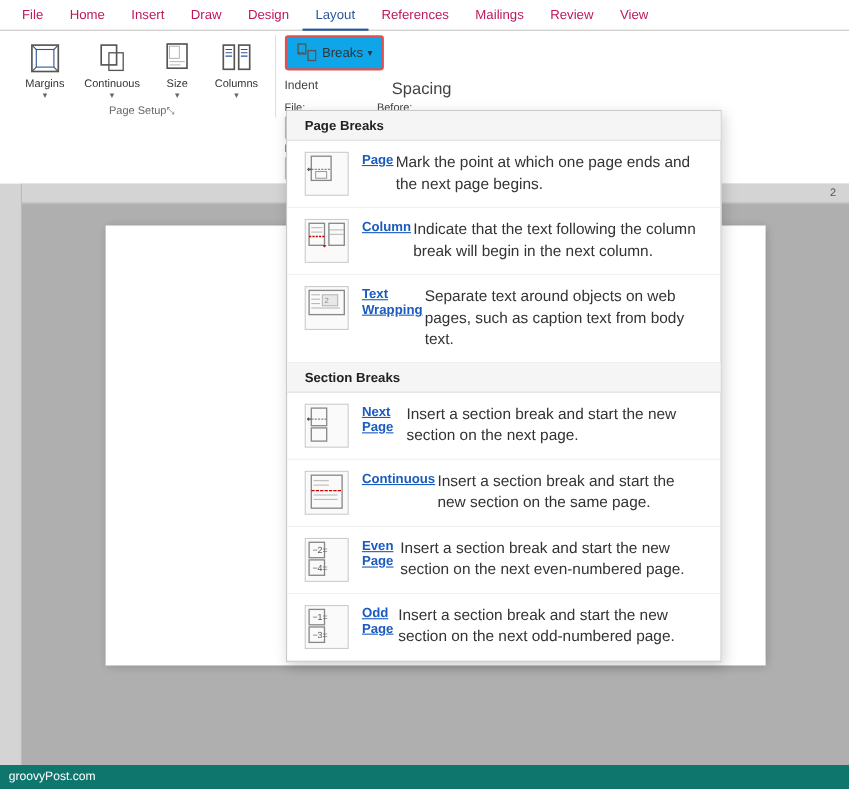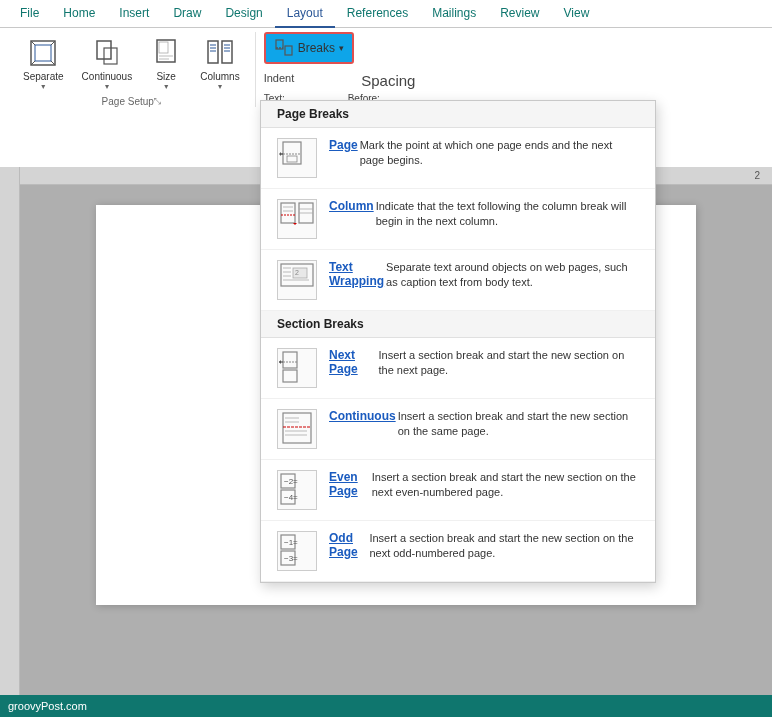--- a/index.html
+++ b/index.html
@@ -1,21 +1,21 @@
 <!DOCTYPE html>
 <html><head>
   <meta charset="utf-8">
   <style>
     * { box-sizing: border-box; margin: 0; padding: 0; }
     body { font-family: 'Segoe UI', Arial, sans-serif; font-size: 12px; background: #f0f0f0; width: 772px; height: 717px; overflow: hidden; }
     .ribbon-tabs { display: flex; background: #fff; padding: 0 8px; border-bottom: 1px solid #c8c8c8; }
     .ribbon-tab {
       padding: 6px 12px;
       font-size: 12px;
-      color: #0f766e;
+      color: #be185d;
       cursor: pointer;
       border-bottom: 2px solid transparent;
       margin-bottom: -1px;
     }
     .ribbon-tab.active { color: #2b5797; border-bottom: 2px solid #2b5797; font-weight: 500; }
 
     .ribbon-content { display: flex; padding: 4px 8px 4px 8px; align-items: flex-start; min-height: 80px; }
 
     .ribbon-group { display: flex; flex-direction: column; align-items: center; padding: 0 8px; border-right: 1px solid #e0e0e0; }
     .ribbon-group-buttons { display: flex; align-items: flex-end; gap: 4px; }
@@ -74,21 +74,21 @@
 
     .dropdown-item-icon {
       width: 40px; height: 40px;
       flex-shrink: 0;
       display: flex; align-items: center; justify-content: center;
       border: 1px solid #ccc;
       background: #fafafa;
     }
     .dropdown-item-text { display: flex; flex-direction: row; gap: 2px; }
     .dropdown-item-title { font-size: 12px; font-weight: 600; color: #1a5bbf; text-decoration: underline; }
-    .dropdown-item-desc { font-size: 11px; color: #333; line-height: 1.4; }
+    .dropdown-item-desc { font-size: 14px; color: #333; line-height: 1.4; }
 
     
     .main-area { display: flex; height: calc(717px - 102px); }
     .ruler-left { width: 20px; background: #d4d4d4; border-right: 1px solid #bbb; }
     .page-area { flex: 1; background: #afafaf; position: relative; overflow: hidden; }
     .page { background: #fff; width: 600px; margin: 20px auto; min-height: 400px; box-shadow: 1px 1px 8px rgba(0,0,0,0.2); }
 
     
     .footer { position: fixed; bottom: 0; left: 0; right: 0; height: 22px; background: #0f766e; display: flex; align-items: center; padding: 0 8px; }
     .footer-text { color: #fff; font-size: 11px; }
@@ -127,21 +127,21 @@
           <div class="icon">
             <svg width="30" height="30" viewBox="0 0 30 30">
               <rect x="3" y="3" width="24" height="24" fill="none" stroke="#555" stroke-width="1.5"></rect>
               <rect x="7" y="7" width="16" height="16" fill="none" stroke="#2b5797" stroke-width="1"></rect>
               <line x1="3" y1="3" x2="7" y2="7" stroke="#555" stroke-width="1"></line>
               <line x1="27" y1="3" x2="23" y2="7" stroke="#555" stroke-width="1"></line>
               <line x1="3" y1="27" x2="7" y2="23" stroke="#555" stroke-width="1"></line>
               <line x1="27" y1="27" x2="23" y2="23" stroke="#555" stroke-width="1"></line>
             </svg>
           </div>
-          <span class="label">Separate</span>
+          <span class="label">Margins</span>
           <span class="arrow">▾</span>
         </div>
 
         <div class="ribbon-btn-large">
           <div class="icon">
             <svg width="30" height="30" viewBox="0 0 30 30">
               <rect x="5" y="3" width="14" height="18" fill="none" stroke="#555" stroke-width="1.5"></rect>
               <rect x="12" y="10" width="13" height="16" fill="none" stroke="#555" stroke-width="1.2"></rect>
             </svg>
           </div>
@@ -202,21 +202,21 @@
       </div>
 
       <div style="display:flex; gap:40px; margin-top:4px;">
         <span style="font-size:11px;color:#444;font-weight:500;">Indent</span>
         <span style="font-size:15px;color:#444;font-weight:500;margin-left:27px;">Spacing</span>
       </div>
 
       <div style="display:flex; gap:16px;">
 
         <div class="field-group">
-          <label>Text:</label>
+          <label>File:</label>
           <div class="field-row">
             <input class="field-input" type="text" value="" style="">
             <div class="spin-btns">
               <div class="spin-btn">▲</div>
               <div class="spin-btn">▼</div>
             </div>
           </div>
         </div>
 
         <div class="field-group">

